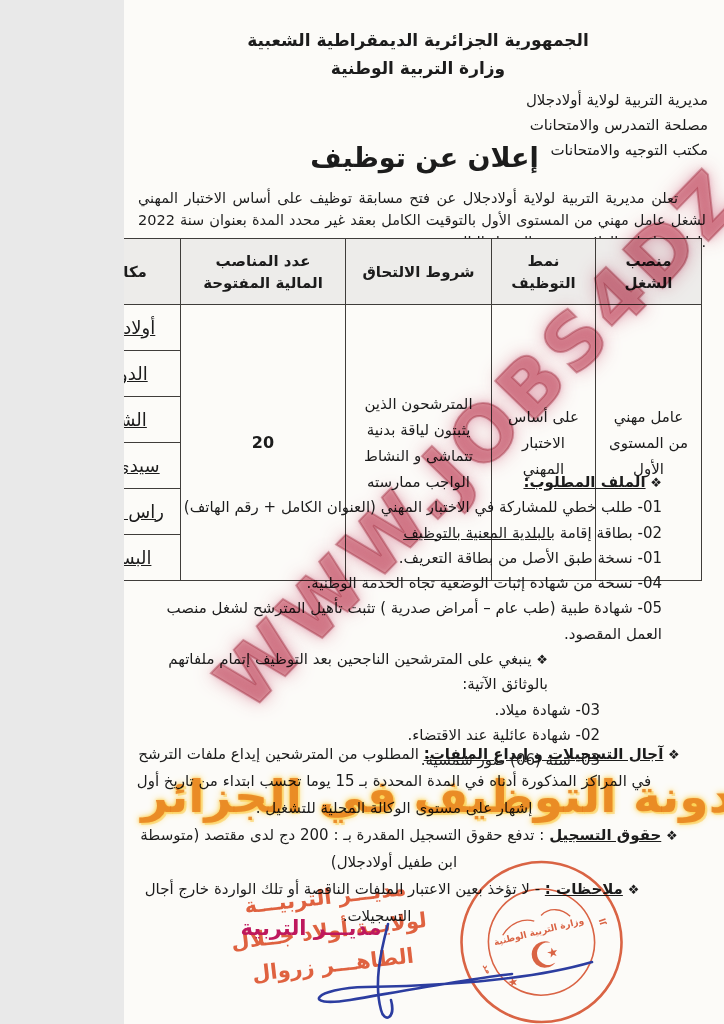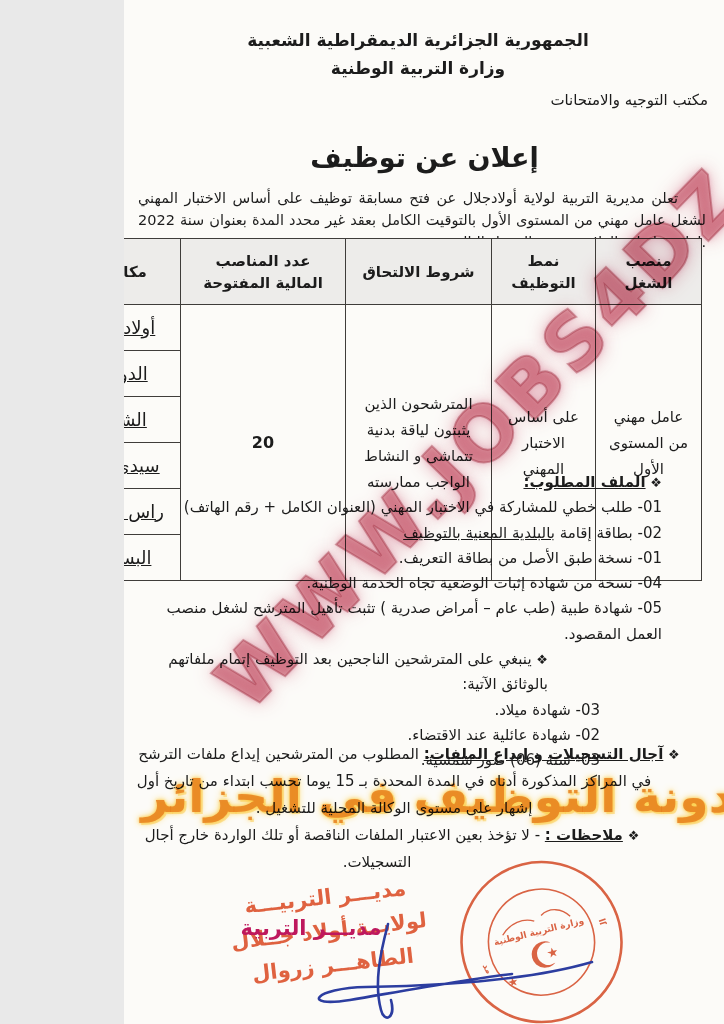--- a/index.html
+++ b/index.html
@@ -72,20 +72,22 @@
 <body>
 
 <div class="page">
 
   <div class="center-head">
     <div>الجمهورية الجزائرية الديمقراطية الشعبية</div>
     <div>وزارة التربية الوطنية</div>
   </div>
 
   <div class="right-head">
+    <div>مديرية التربية لولاية أولادجلال</div>
+    <div>مصلحة التمدرس والامتحانات</div>
     <div>مكتب التوجيه والامتحانات</div>
   </div>
 
   <div class="doc-title">إعلان عن توظيف</div>
 
   <div class="intro">تعلن مديرية التربية لولاية أولادجلال عن فتح مسابقة توظيف على أساس الاختبار المهني لشغل عامل مهني من المستوى الأول بالتوقيت الكامل بعقد غير محدد المدة بعنوان سنة 2022 .لفائدة بلديات الولاية .حسب الجدول التالي:</div>
 
   <table class="positions">
     <thead>
       <tr>
@@ -138,20 +140,24 @@
     </div>
     <div class="post-item">03- شهادة ميلاد.</div>
     <div class="post-item">02- شهادة عائلية عند الاقتضاء.</div>
     <div class="post-item">03- ستة (06) صور شمسية.</div>
   </div>
 
   <div class="lower">
     <div class="hang">
       <span class="bullet">❖</span>
       <span class="hd">آجال التسجيلات و إيداع الملفات:</span><span> المطلوب من المترشحين إيداع ملفات الترشح في المراكز المذكورة أدناه في المدة المحددة بـ 15 يوما تحسب ابتداء من تاريخ أول إشهار على مستوى الوكالة المحلية للتشغيل .</span>
+    </div>
+    <div class="hang">
+      <span class="bullet">❖</span>
+      <span class="hd">حقوق التسجيل</span><span> : تدفع حقوق التسجيل المقدرة بـ : 200 دج لدى مقتصد (متوسطة ابن طفيل أولادجلال)</span>
     </div>
     <div class="hang notes-par">
       <span class="bullet">❖</span>
       <span class="hd">ملاحظات :</span><span> - لا تؤخذ بعين الاعتبار الملفات الناقصة أو تلك الواردة خارج أجال التسجيلات.</span>
     </div>
   </div>
 
   <div class="tampon">
     <div>مديـــر التربيـــة</div>
     <div>لولايــة أولاد جــلال</div>

